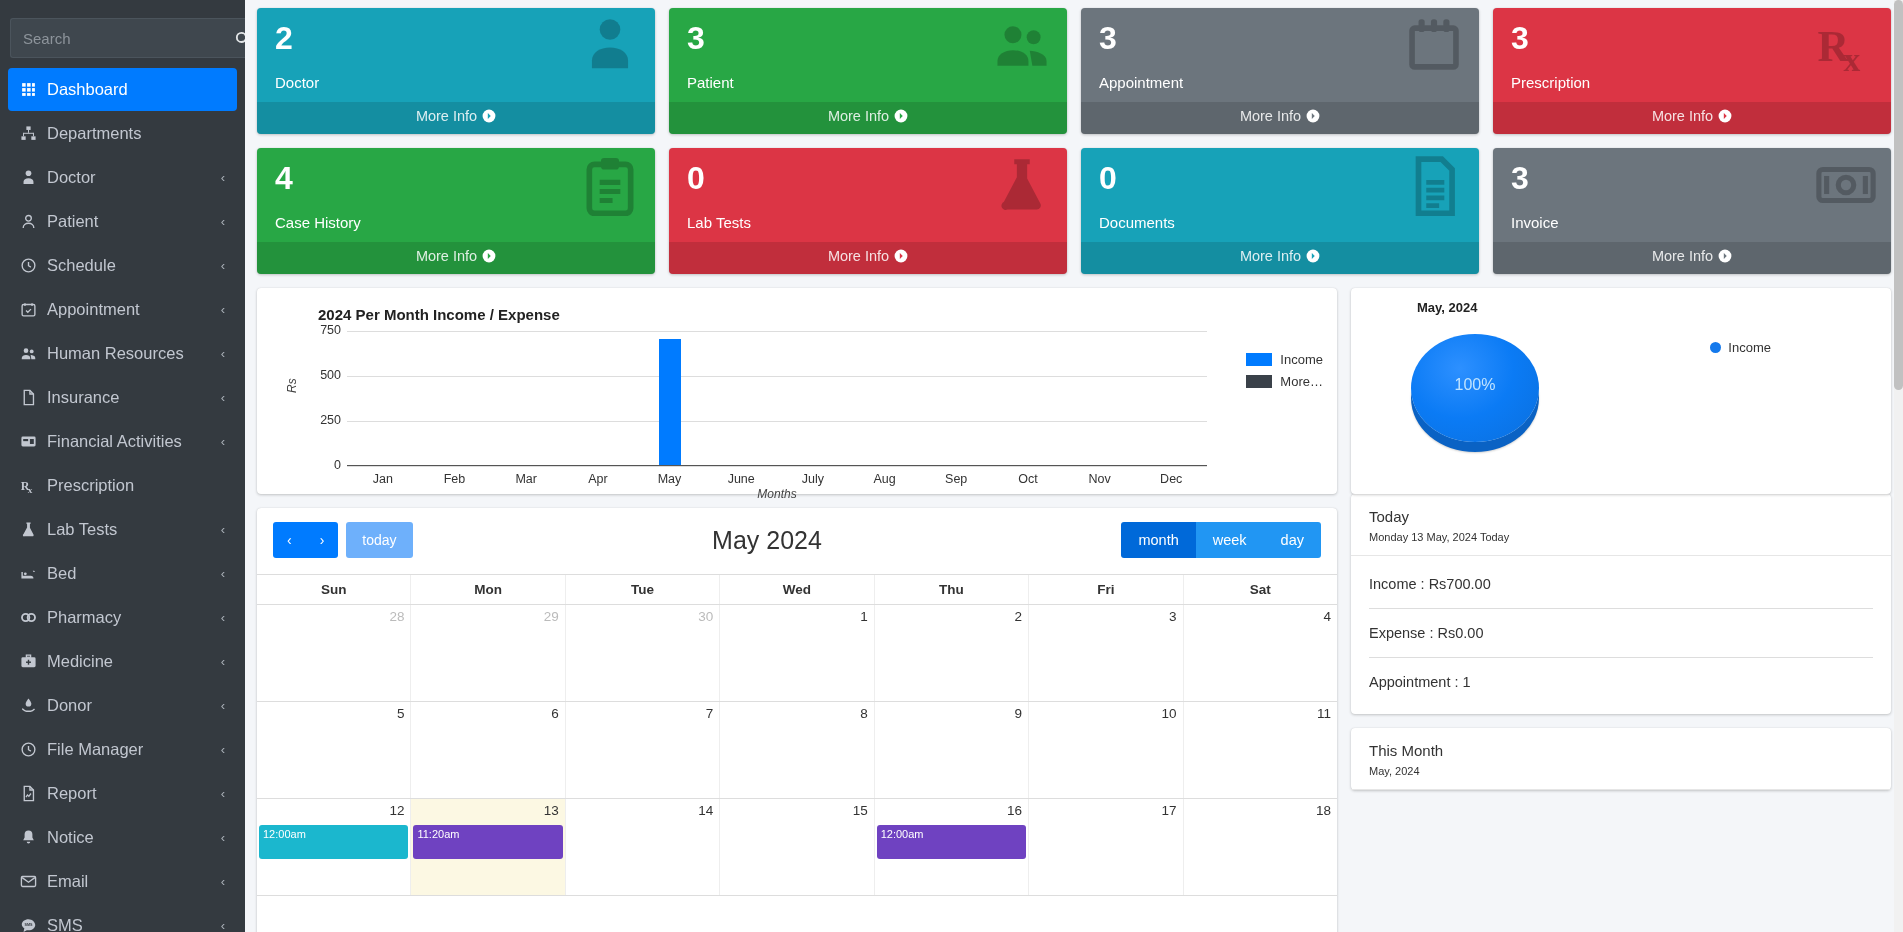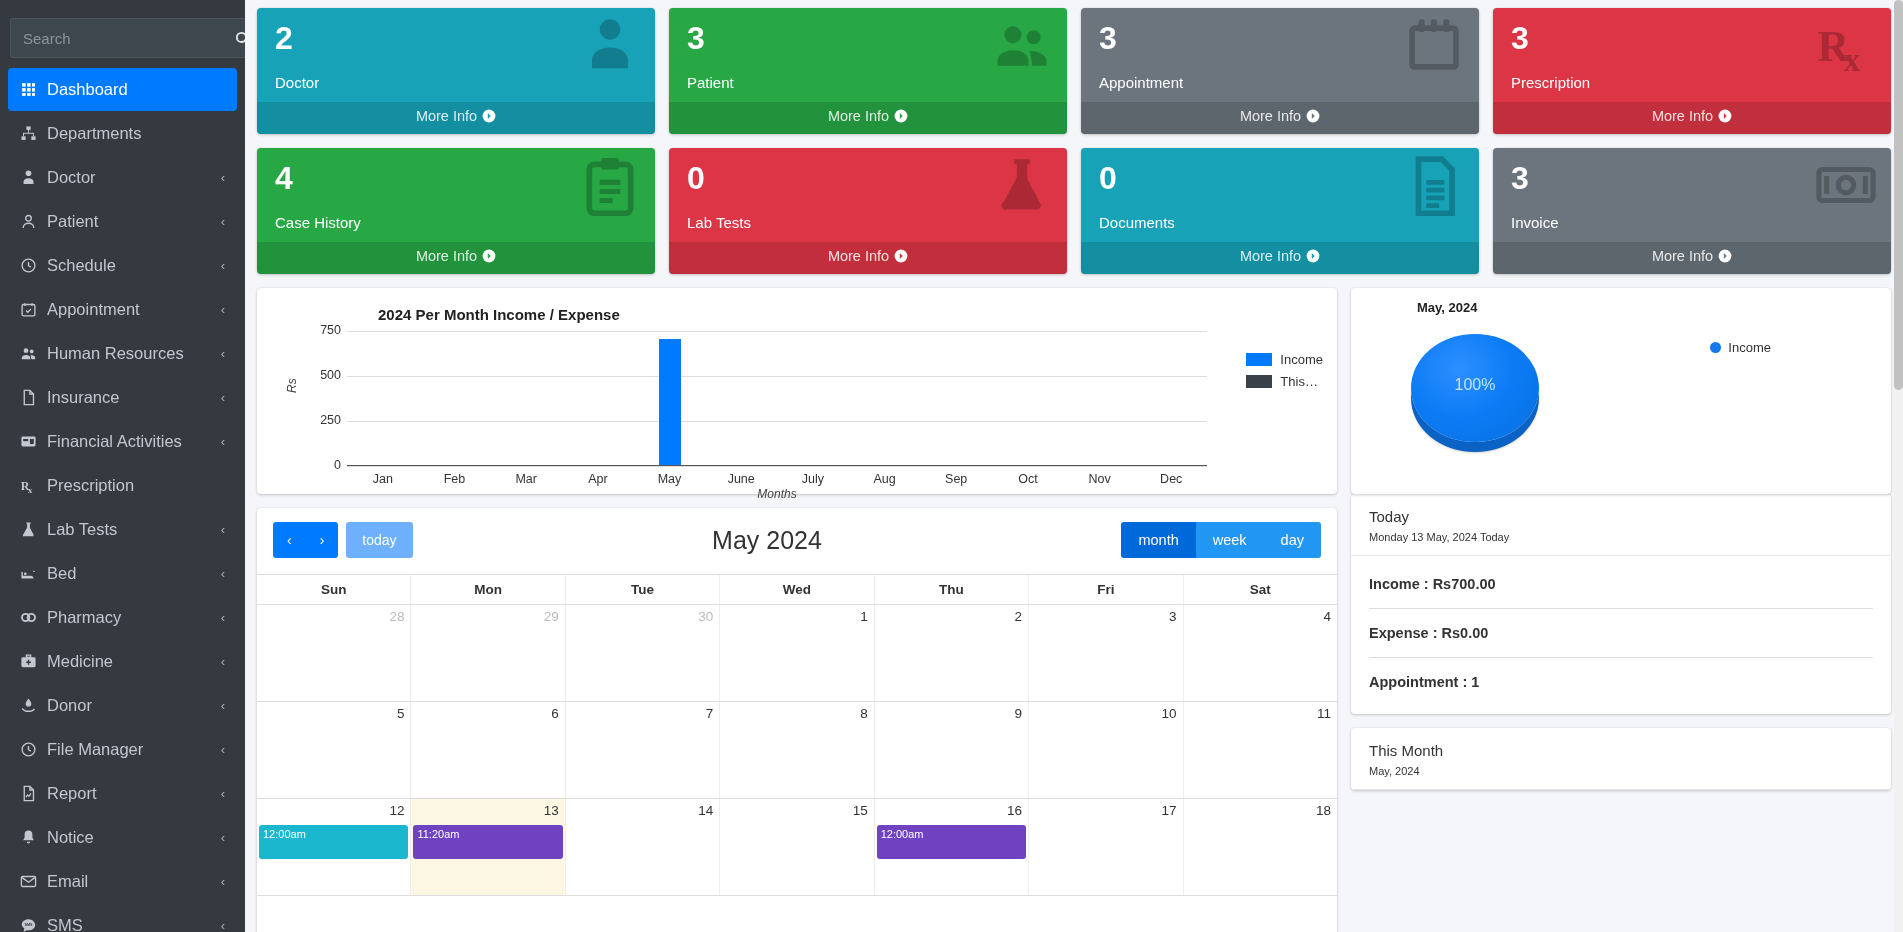--- a/index.html
+++ b/index.html
@@ -97,21 +97,21 @@
     text-decoration: none; cursor: pointer;
   }
   .stat-more .arrow { display: inline-block; margin-left: 5px; vertical-align: -2px; }
 
   
   .panel {
     background: #fff; border-radius: 4px;
     box-shadow: 0 0 1px rgba(0,0,0,.125), 0 1px 3px rgba(0,0,0,.2);
   }
   .bar-panel { height: 206px; padding: 10px 10px 6px 12px; position: relative; }
-  .chart-title { font-size: 15px; font-weight: bold; color: #222; margin: 8px 0 0 109px; }
+  .chart-title { font-size: 15px; font-weight: bold; color: #222; margin: 8px 0 0 49px; }
 
   
   .plot { position: relative; height: 135px; margin: 8px 0 0 0; }
   .ylabel {
     position: absolute; left: 16px; top: 62px;
     font-size: 12px; font-style: italic; color: #444;
     transform: rotate(-90deg); transform-origin: left top;
   }
   .gridrow { position: absolute; left: 78px; right: 120px; height: 1px; background: #ddd; }
   .ytick {
@@ -189,21 +189,21 @@
     color: #fff; font-size: 11px; border-radius: 3px;
     padding: 3px 4px; overflow: hidden; white-space: nowrap;
   }
 
   
   .info-panel { margin-bottom: 14px; }
   .info-head { padding: 14px 18px 12px 18px; border-bottom: 1px solid #e6e6e6; }
   .info-head-title { font-size: 15px; color: #333; }
   .info-head-sub { font-size: 11px; color: #333; margin-top: 6px; }
   .info-body { padding: 4px 18px 8px 18px; }
-  .info-row { font-size: 14.5px; color: #333; padding: 16px 0 16px 0; border-bottom: 1px solid #ddd; font-weight: bold; }
+  .info-row { font-size: 14.5px; color: #333; padding: 16px 0 16px 0; border-bottom: 1px solid #ddd; }
   .info-row:last-child { border-bottom: none; }
 
   
   .scrollbar {
     position: absolute; top: 0; right: 0; width: 9px; height: 932px;
     background: #f1f1f1;
   }
   .scrollthumb {
     position: absolute; top: 0; right: 0; width: 9px; height: 390px;
     background: #c1c1c1; border-radius: 5px;
@@ -619,21 +619,21 @@
               </div>
             <div class="xlabel">Months</div>
           </div>
           <div class="bar-legend" id="bar-legend">
               <div class="lg-row">
                 <span class="lg-swatch" style="background:#007bff"></span>
                 <span>Income</span>
               </div>
               <div class="lg-row">
                 <span class="lg-swatch" style="background:#3a4149"></span>
-                <span>This…</span>
+                <span>More…</span>
               </div>
             </div>
         </section>
 
         <section class="panel cal-panel">
           <div class="cal-toolbar">
             <div class="btn-group">
               <button class="cal-btn prev">‹</button>
               <button class="cal-btn next">›</button>
             </div>

